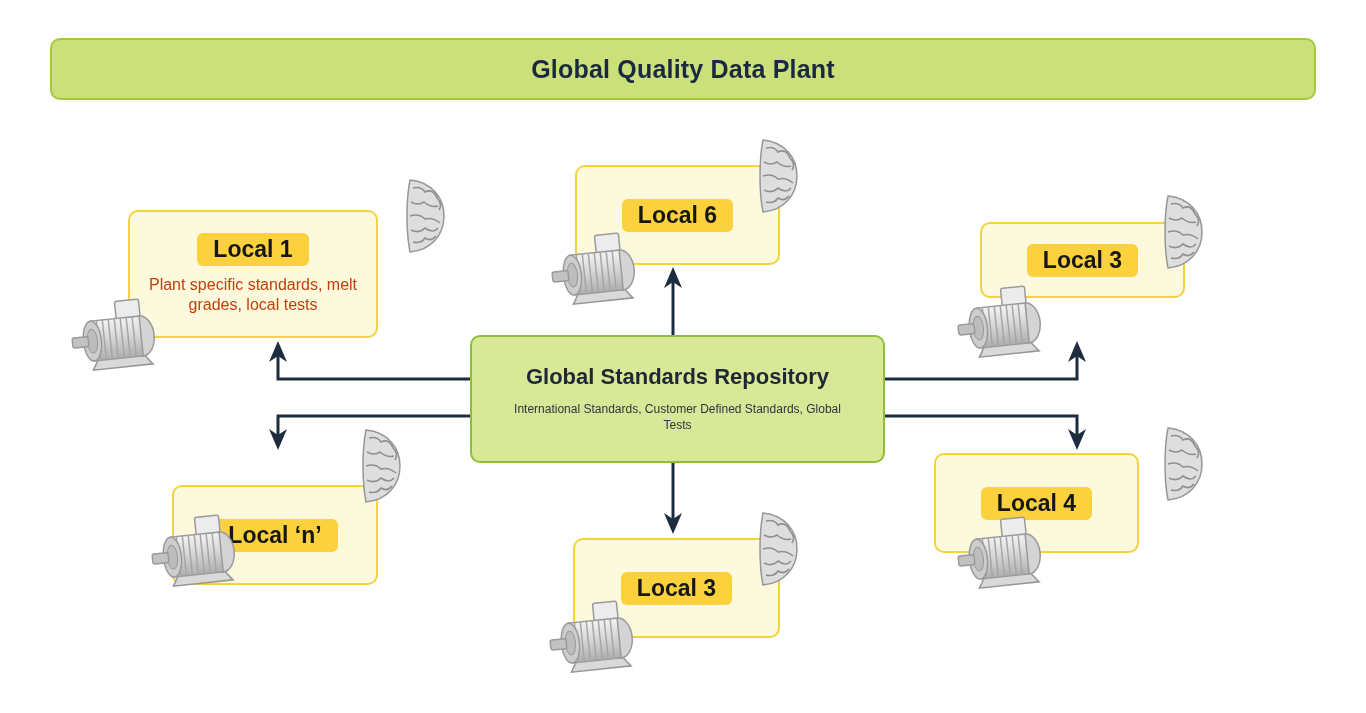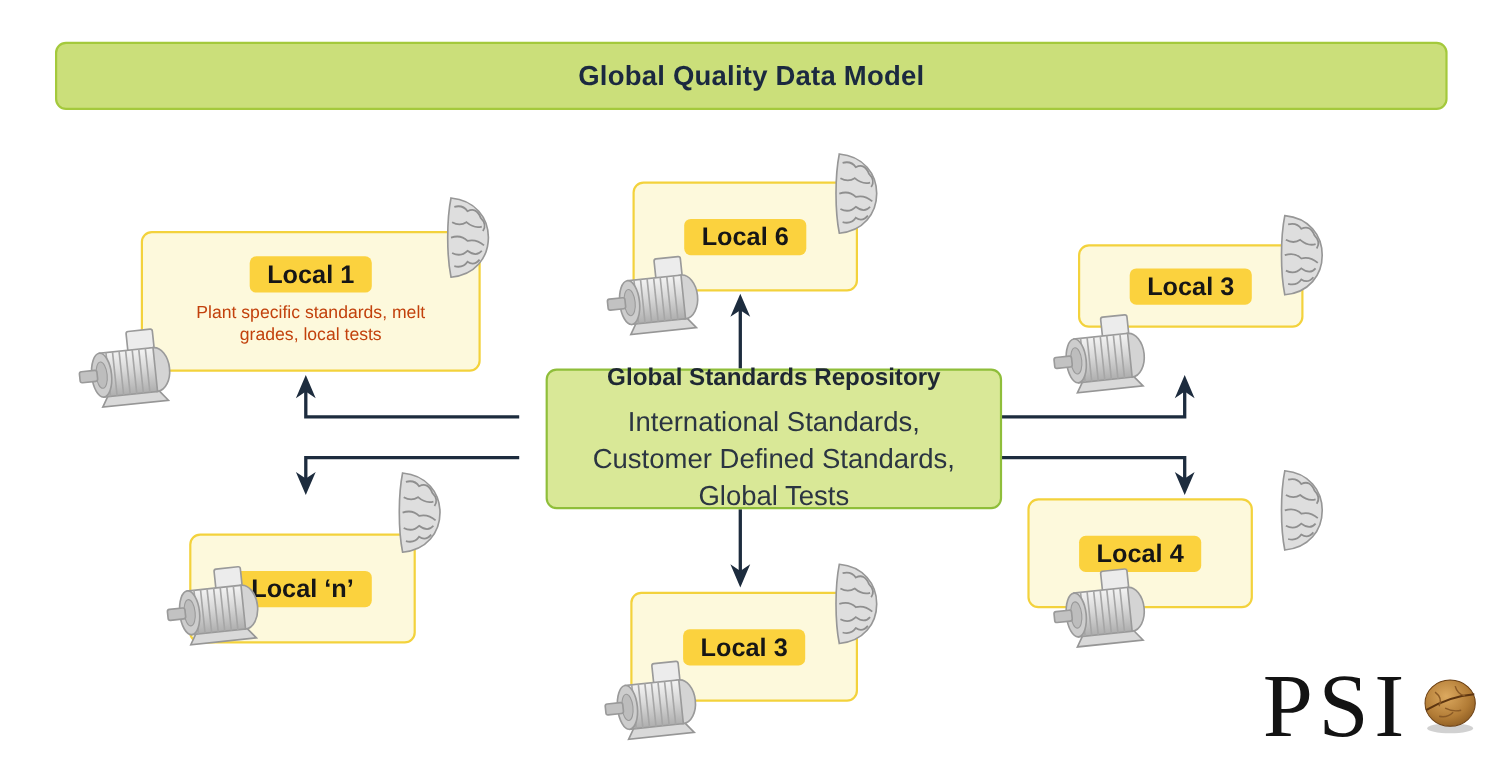--- a/index.html
+++ b/index.html
@@ -12,41 +12,41 @@
   
   .banner {
     position:absolute; left:50px; top:38px; width:1266px; height:62px;
     background:#cbdf7a; border:2px solid #a4c93c; border-radius:10px;
     display:flex; align-items:center; justify-content:center;
   }
   .banner-title { font-size:25px; font-weight:bold; color:#1b2940; letter-spacing:.2px; }
 
   
   .repo {
-    position:absolute; left:496px; top:335px; width:415px; height:128px;
+    position:absolute; left:470px; top:335px; width:415px; height:128px;
     background:#d9e897; border:2px solid #8fbe3a; border-radius:10px;
     display:flex; flex-direction:column; align-items:center; justify-content:center;
     gap:12px; z-index:3;
   }
   .repo-title { font-size:22px; font-weight:bold; color:#1e2733; }
-  .repo-sub { font-size:25px; color:#2b3542; text-align:center; width:345px; line-height:1.33; }
+  .repo-sub { font-size:12px; color:#2b3542; text-align:center; width:345px; line-height:1.33; }
 
   
   .local {
     position:absolute; background:#fdf9dc; border:2px solid #f3d23c; border-radius:10px;
     display:flex; flex-direction:column; align-items:center; justify-content:center;
     gap:9px; z-index:1;
   }
   .badge {
     display:inline-block; background:#fbd23e; border-radius:6px;
     padding:3px 16px; font-size:23px; font-weight:bold; color:#161616;
   }
   .local-desc { font-size:16px; color:#c2410c; text-align:center; width:245px; line-height:1.25; }
 
-  #local-1 { left:128px; top:210px; width:309px; height:128px; }
+  #local-1 { left:128px; top:210px; width:250px; height:128px; }
   #local-2 { left:575px; top:165px; width:205px; height:100px; }
   #local-3 { left:980px; top:222px; width:205px; height:76px; }
   #local-n { left:172px; top:453px; width:206px; height:100px;margin-top:32px; }
   #local-4 { left:934px; top:453px; width:205px; height:100px; }
   #local-5 { left:573px; top:538px; width:207px; height:100px; }
 
   
   .arrows { position:absolute; left:0; top:0; width:1366px; height:713px; z-index:2; pointer-events:none; }
 
   
@@ -124,21 +124,21 @@
       <ellipse cx="31" cy="29" rx="25" ry="23" fill="url(#wg)" stroke="#6b3f12" stroke-width="1"></ellipse>
       <path d="M7,36 Q30,22 55,20" fill="none" stroke="#5d3510" stroke-width="2"></path>
       <path d="M16,18 q8,6 4,14 M36,12 q2,8 10,10 M26,34 q8,4 16,2 M20,42 q8,2 14,-4" fill="none" stroke="#8a5a26" stroke-width="1.4"></path>
     </symbol>
   </defs>
 </svg>
 
 <div class="canvas">
 
   <div class="banner">
-    <span class="banner-title">Global Quality Data Model</span>
+    <span class="banner-title">Global Quality Data Plant</span>
   </div>
 
   <svg class="arrows" viewBox="0 0 1366 713">
     <g stroke="#1d2c3e" stroke-width="3" fill="none">
       <path d="M472,379 H278 V352"></path>
       <path d="M472,416 H278 V442"></path>
       <path d="M885,379 H1077 V352"></path>
       <path d="M885,416 H1077 V442"></path>
       <path d="M673,335 V276"></path>
       <path d="M673,463 V526"></path>
@@ -209,20 +209,14 @@
   <svg class="brain" id="brain-n">
       <use href="#sym-brain"></use>
     </svg>
   <svg class="brain" id="brain-4">
       <use href="#sym-brain"></use>
     </svg>
   <svg class="brain" id="brain-5">
       <use href="#sym-brain"></use>
     </svg>
 
-  <div class="logo">
-    <span class="logo-text">PSI</span>
-    <svg width="62" height="64">
-        <use href="#sym-walnut"></use>
-      </svg>
-  </div>
 
 </div>
 
 </body></html>

